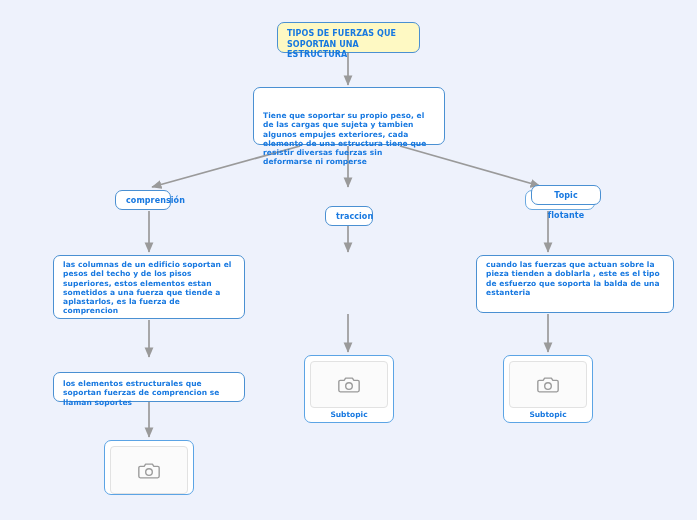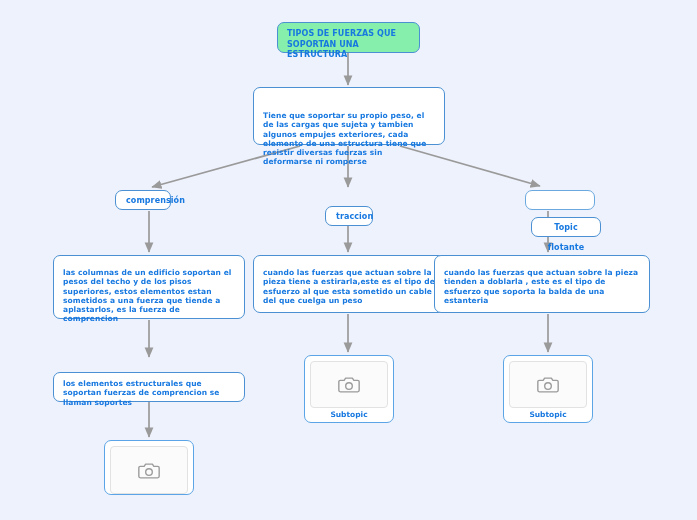--- a/index.html
+++ b/index.html
@@ -44,21 +44,21 @@
   }
   
   .n-root {
     left: 277px;
     top: 22px;
     width: 143px;
     height: 31px;
     padding: 6px 9px 0 9px;
     font-size: 8px;
     line-height: 10.5px;
-    background: #86efac;
+    background: #fef9c3;
   }
   
   .n-main {
     left: 253px;
     top: 87px;
     width: 192px;
     height: 58px;
     padding: 23px 10px 0 9px;
     font-size: 7.5px;
     line-height: 9.3px;
@@ -66,44 +66,44 @@
   
   .n-mid {
     height: 20px;
     font-size: 8px;
     line-height: 20px;
     text-align: center;
     padding: 0 10px;
   }
   .n-comprension { left: 115px; top: 190px; width: 56px; }
   .n-traccion    { left: 325px; top: 190px; width: 48px; margin-top: 16px; }
-  .n-flotante    { left: 531px; top: 185px; width: 70px; margin-top: 32px; }
+  .n-flotante    { left: 531px; top: 185px; width: 70px; }
 
   
   .ghost {
     position: absolute;
     left: 525px;
     top: 190px;
     width: 70px;
     height: 20px;
     box-sizing: border-box;
     background: #ffffff;
     border: 1.6px solid #6aa9e0;
     border-radius: 7px;
     z-index: 2;
   }
   
   .n-detail {
     font-size: 7.5px;
     line-height: 9.3px;
-    padding: 12px 9px 0 9px;
+    padding: 4px 9px 0 9px;
   }
   .n-d-left   { left: 53px;  top: 255px; width: 192px; height: 64px; }
   .n-d-mid    { left: 253px; top: 255px; width: 192px; height: 58px; }
-  .n-d-right  { left: 434px; top: 255px; width: 216px; height: 58px; }
+  .n-d-right  { left: 476px; top: 255px; width: 198px; height: 58px; }
   .n-soportes { left: 53px;  top: 372px; width: 192px; height: 30px;
                 font-size: 7.5px; line-height: 9.3px; padding: 6px 9px 0 9px; }
 
   
   .imgcard {
     position: absolute;
     box-sizing: border-box;
     background: #ffffff;
     border: 1.8px solid #5ba4e5;
     border-radius: 7px;
@@ -192,23 +192,20 @@
 
   <div class="ghost"></div>
   <div class="node n-mid n-flotante">
     <span class="node-text">Topic flotante</span>
   </div>
 
   <div class="node n-detail n-d-left">
     <span class="node-text">las columnas de un edificio soportan el pesos del techo y de los pisos superiores, estos elementos estan sometidos a una fuerza que tiende a aplastarlos, es la fuerza de comprencion</span>
   </div>
 
-  <div class="node n-detail n-d-mid">
-    <span class="node-text">cuando las fuerzas que actuan sobre la pieza tiene a estirarla,este es el tipo de esfuerzo al que esta sometido un cable del que cuelga un peso</span>
-  </div>
 
   <div class="node n-detail n-d-right">
     <span class="node-text">cuando las fuerzas que actuan sobre la pieza tienden a doblarla , este es el tipo de esfuerzo que soporta la balda de una estanteria</span>
   </div>
 
   <div class="node n-soportes">
     <span class="node-text">los elementos estructurales que soportan fuerzas de comprencion se llaman soportes</span>
   </div>
 
   <div class="imgcard card-mid">

